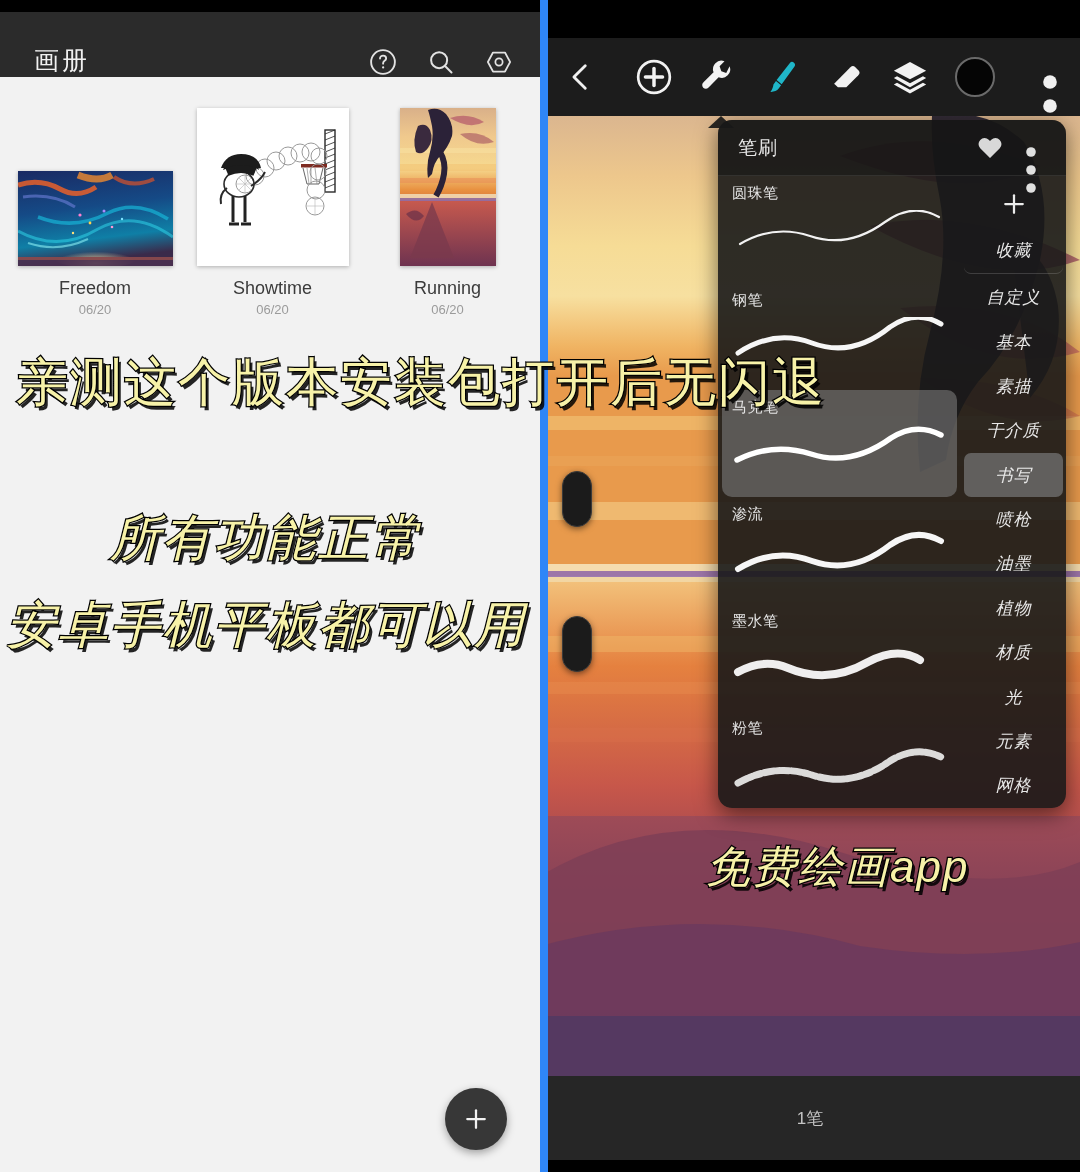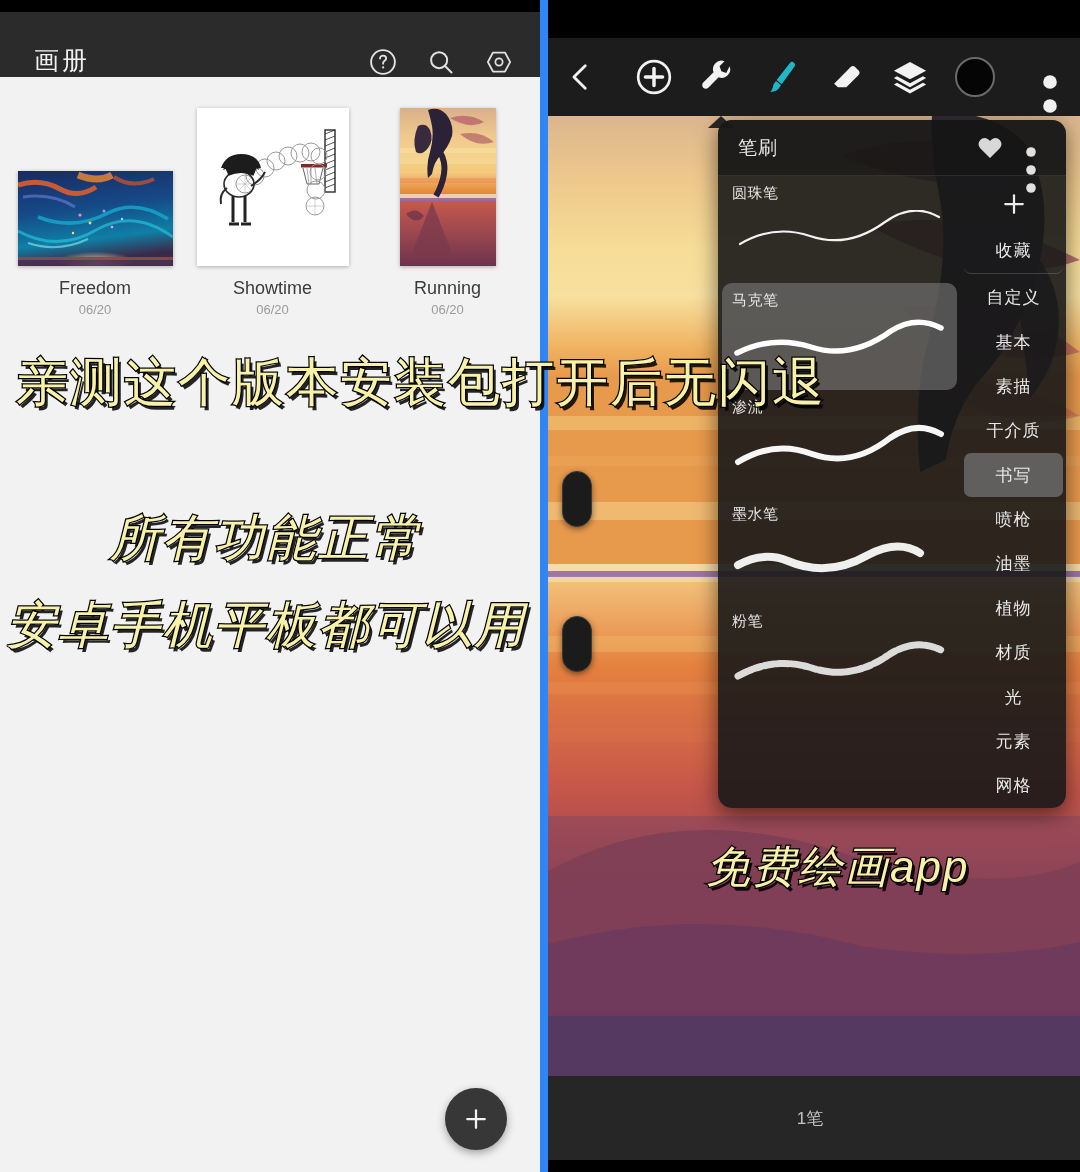--- a/index.html
+++ b/index.html
@@ -167,21 +167,21 @@
     width: 105px; display: flex; flex-direction: column;
     align-items: stretch; padding-top: 2px;
   }
   .cat-add {
     height: 52px; display: flex; align-items: center; justify-content: center;
   }
   .cat-add svg { width: 30px; height: 30px; }
   .cat-item {
     height: 45px; display: flex; align-items: center; justify-content: center;
     color: #e8e8e8; font-size: 17px; letter-spacing: 1px;
-    border-radius: 7px; margin: 0 3px;
+    border-radius: 7px; margin: 0 3px; font-style: italic;
   }
   .cat-item.divider-below { border-bottom: 1px solid rgba(255,255,255,.16); margin-bottom:2px;}
   .cat-item.sel { background: rgba(118,118,118,.72); }
 
   
   .caption {
     position: absolute; z-index: 60;
     color: #f7f2a8;
     font-weight: normal;
     -webkit-text-stroke: 2.5px #000;
@@ -522,20 +522,28 @@
 
             <div class="brush-item">
               <div class="brush-label">圆珠笔</div>
               <div class="brush-stroke">
                 <svg viewBox="0 0 215 62" fill="none">
                   <path d="M8 34 q34 -20 70 -8 q38 13 75 -14 q28 -20 54 -5" stroke="#f2f2f2" stroke-width="2.2" stroke-linecap="round"></path>
                 </svg>
               </div>
             </div>
 
+            <div class="brush-item">
+              <div class="brush-label">钢笔</div>
+              <div class="brush-stroke">
+                <svg viewBox="0 0 215 62" fill="none">
+                  <path d="M6 36 q36 -24 74 -10 q40 15 78 -16 q26 -18 51 -3" stroke="#f6f6f6" stroke-width="5" stroke-linecap="round"></path>
+                </svg>
+              </div>
+            </div>
 
             <div class="brush-item sel">
               <div class="brush-label">马克笔</div>
               <div class="brush-stroke">
                 <svg viewBox="0 0 215 62" fill="none">
                   <path d="M5 36 q36 -18 74 -6 q40 13 80 -16 q25 -16 50 -3" stroke="#ffffff" stroke-width="5.5" stroke-linecap="round"></path>
                 </svg>
               </div>
             </div>
 

